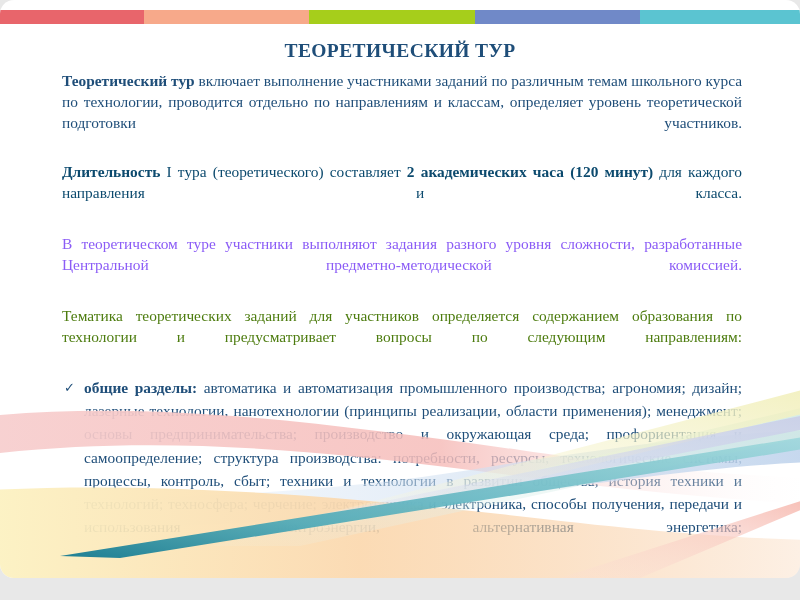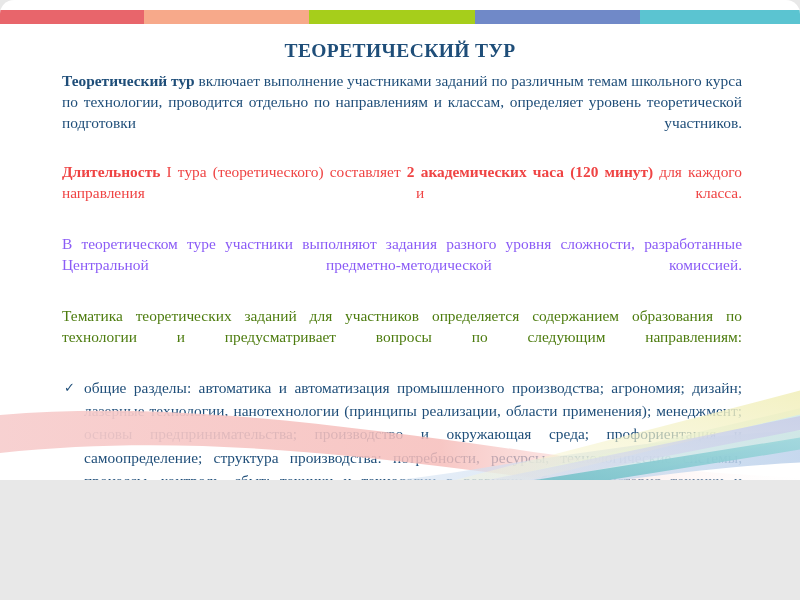--- a/index.html
+++ b/index.html
@@ -9,21 +9,21 @@
     width: 800px;
     height: 600px;
     overflow: hidden;
     background: #e8e8e8;
     font-family: "Liberation Serif", "DejaVu Serif", serif;
   }
 
   #slide-root {
     position: relative;
     width: 800px;
-    height: 480px;
+    height: 600px;
     background: #e8e8e8;
     overflow: hidden;
   }
 
   
   .slide-card {
     position: absolute;
     left: 0;
     top: 0;
     width: 800px;
@@ -95,21 +95,21 @@
     margin: 0;
   }
   .bullet-item .tick {
     position: absolute;
     left: 2px;
     top: 0px;
     font-size: 13px;
     line-height: 23.2px;
     color: #1F4E79;
   }
-  .bullet-item b { font-weight: normal; }
+  .bullet-item b { font-weight: bold; }
 
   
   .para::after, .bullet-item::after {
     content: "";
     display: inline-block;
     width: 100%;
   }
 
   
   .deco {
@@ -136,21 +136,21 @@
       <div class="seg" style="background: rgb(112, 137, 200); width: 20.6%;"></div>
       <div class="seg" style="background: rgb(91, 196, 209); width: 20%;"></div>
     </div>
 
     <div class="slide-title" style="color: rgb(31, 78, 121);">ТЕОРЕТИЧЕСКИЙ ТУР</div>
 
     <div class="body-area">
 
       <p class="para para-1" style="color: rgb(31, 78, 121);"><b>Теоретический тур</b><span> включает выполнение участниками заданий по различным темам школьного курса по технологии, проводится отдельно по направлениям и классам, определяет уровень теоретической подготовки участников.</span></p>
 
-      <p class="para para-2" style="color: #ef4444;"><b>Длительность</b><span> I тура (теоретического) составляет </span><b>2 академических часа (120 минут)</b><span> для каждого направления и класса.</span></p>
+      <p class="para para-2" style="color: #0c4a6e;"><b>Длительность</b><span> I тура (теоретического) составляет </span><b>2 академических часа (120 минут)</b><span> для каждого направления и класса.</span></p>
 
       <p class="para para-3" style="color: #8b5cf6;">В теоретическом туре участники выполняют задания разного уровня сложности, разработанные Центральной предметно-методической комиссией.</p>
 
       <p class="para para-4" style="color: #4d7c0f;">Тематика теоретических заданий для участников определяется содержанием образования по технологии и предусматривает вопросы по следующим направлениям:</p>
 
       <p class="bullet-item" style="color: rgb(31, 78, 121);"><span class="tick" style="color: rgb(31, 78, 121);">✓</span><b>общие разделы:</b><span> автоматика и автоматизация промышленного производства; агрономия; дизайн; лазерные технологии, нанотехнологии (принципы реализации, области применения); менеджмент; основы предпринимательства; производство и окружающая среда; профориентация и самоопределение; структура производства: потребности, ресурсы, технологические системы, процессы, контроль, сбыт; техники и технологии в развитии общества, история техники и технологий; техносфера; черчение; электротехника и электроника, способы получения, передачи и использования электроэнергии, альтернативная энергетика;</span></p>
 
     </div>
 
     <div class="deco">

